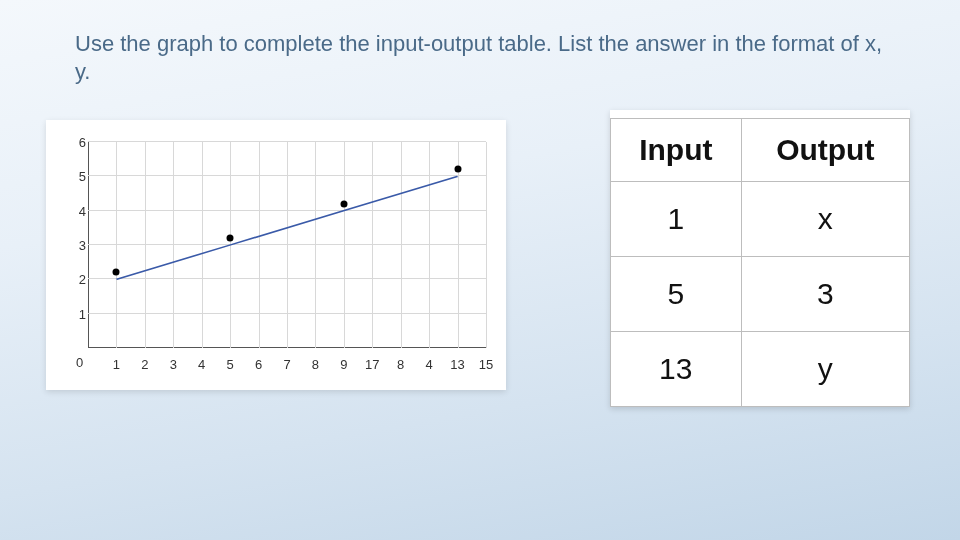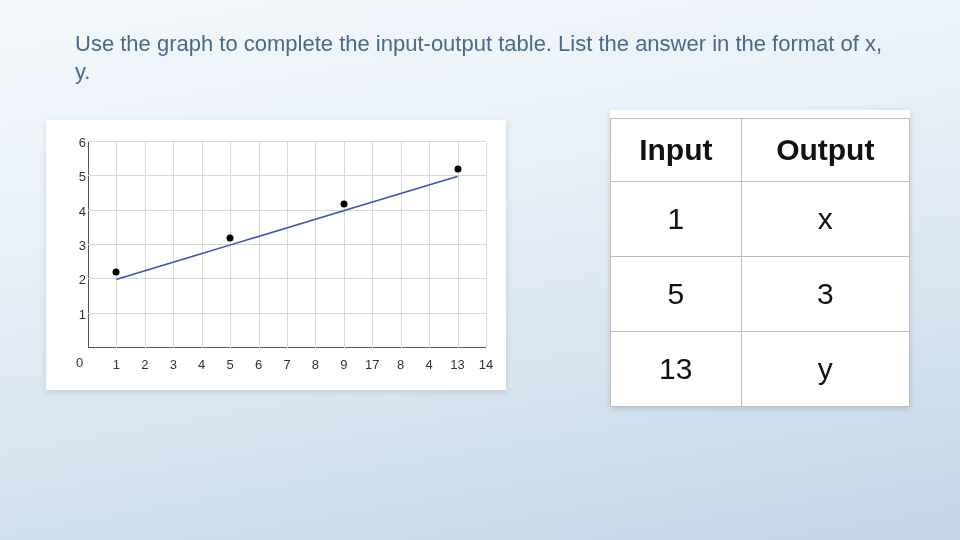--- a/index.html
+++ b/index.html
@@ -83,21 +83,21 @@
     <div class="tick-x" style="left:calc(30px + 398px*0.2857)">4</div>
     <div class="tick-x" style="left:calc(30px + 398px*0.3571)">5</div>
     <div class="tick-x" style="left:calc(30px + 398px*0.4286)">6</div>
     <div class="tick-x" style="left:calc(30px + 398px*0.5)">7</div>
     <div class="tick-x" style="left:calc(30px + 398px*0.5714)">8</div>
     <div class="tick-x" style="left:calc(30px + 398px*0.6429)">9</div>
     <div class="tick-x" style="left:calc(30px + 398px*0.7143)">17</div>
     <div class="tick-x" style="left:calc(30px + 398px*0.7857)">8</div>
     <div class="tick-x" style="left:calc(30px + 398px*0.8571)">4</div>
     <div class="tick-x" style="left:calc(30px + 398px*0.9286)">13</div>
-    <div class="tick-x" style="left:calc(30px + 398px*1.0)">14</div>
+    <div class="tick-x" style="left:calc(30px + 398px*1.0)">15</div>
   </div>
 </div>
 
 <div class="io-table">
   <table>
     <thead>
       <tr>
         <th>Input</th>
         <th>Output</th>
       </tr>

